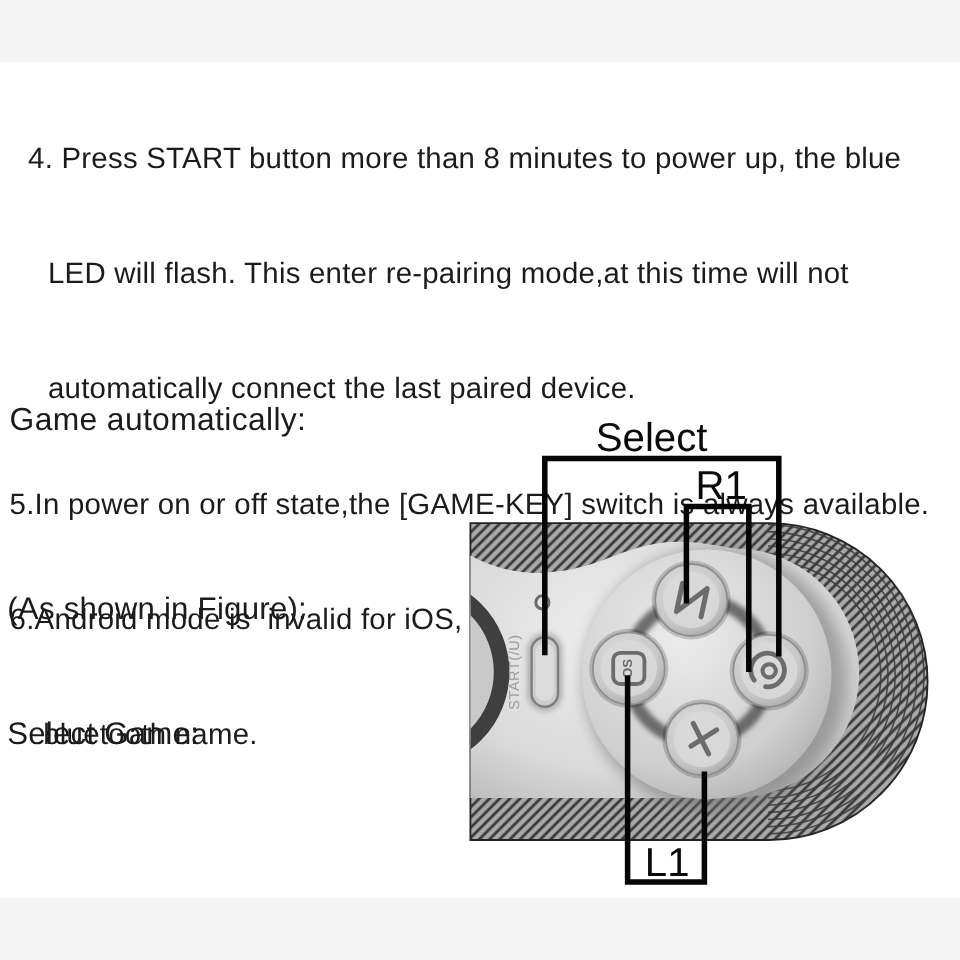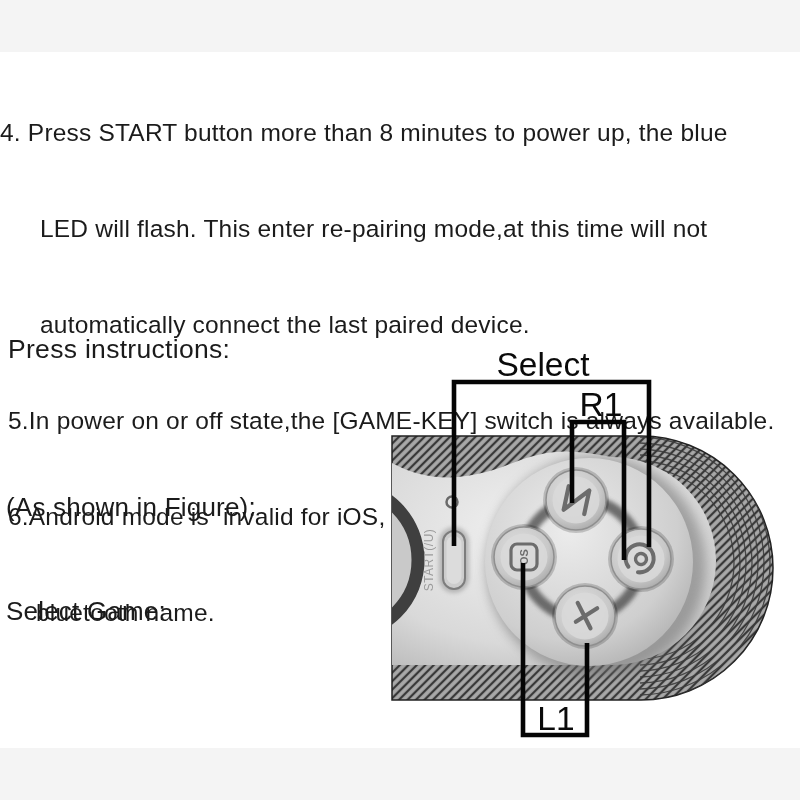--- a/index.html
+++ b/index.html
@@ -6,21 +6,21 @@
   body{width:800px;height:800px;position:relative;background:#ffffff;overflow:hidden;
        font-family:"Liberation Sans", sans-serif;}
   .band{position:absolute;left:0;width:800px;background:#f4f4f4;}
   .band-top{top:0;height:52px;}
   .band-bottom{top:748px;height:52px;}
   .textblock{position:absolute;color:#1b1b1b;white-space:pre;}
   .topText{top:53px;left:0;font-size:24.5px;line-height:32px;letter-spacing:.2px;}
   .heading{top:334px;left:8px;font-size:26.5px;letter-spacing:.3px;}
   .leftCol{top:421px;left:6px;font-size:26px;line-height:34.5px;letter-spacing:.2px;}
   .ind8{padding-left:8px;}
-  .ind10{}
+  .ind10{text-align:center;}
   .ind36{padding-left:36px;}
   .ind38{padding-left:38px;}
   .ind40{padding-left:40px;}
   .diagram{position:absolute;left:380px;top:330px;width:420px;height:440px;}
   .calloutLabel{font-family:"Liberation Sans",sans-serif;font-size:33.5px;fill:#0a0a0a;}
 </style>
 </head>
 <body>
 
 <div class="band band-top"></div>
@@ -28,21 +28,21 @@
 
 <div class="textblock topText">
   <div class="ind10">4. Press START button more than 8 minutes to power up, the blue</div>
   <div class="ind40">LED will flash. This enter re-pairing mode,at this time will not</div>
   <div class="ind40">automatically connect the last paired device.</div>
   <div class="ind8">5.In power on or off state,the [GAME-KEY] switch is always available.</div>
   <div class="ind8">6.Android mode is  invalid for iOS, in iOS mode will display "-iOS"for</div>
   <div class="ind36">bluetooth name.</div>
 </div>
 
-<div class="textblock heading">Press instructions:</div>
+<div class="textblock heading">Game automatically:</div>
 
 <div class="textblock leftCol">
   <div>(As shown in Figure):</div>
   <div>Select Game:</div>
   
   
   
   
   
 </div>

